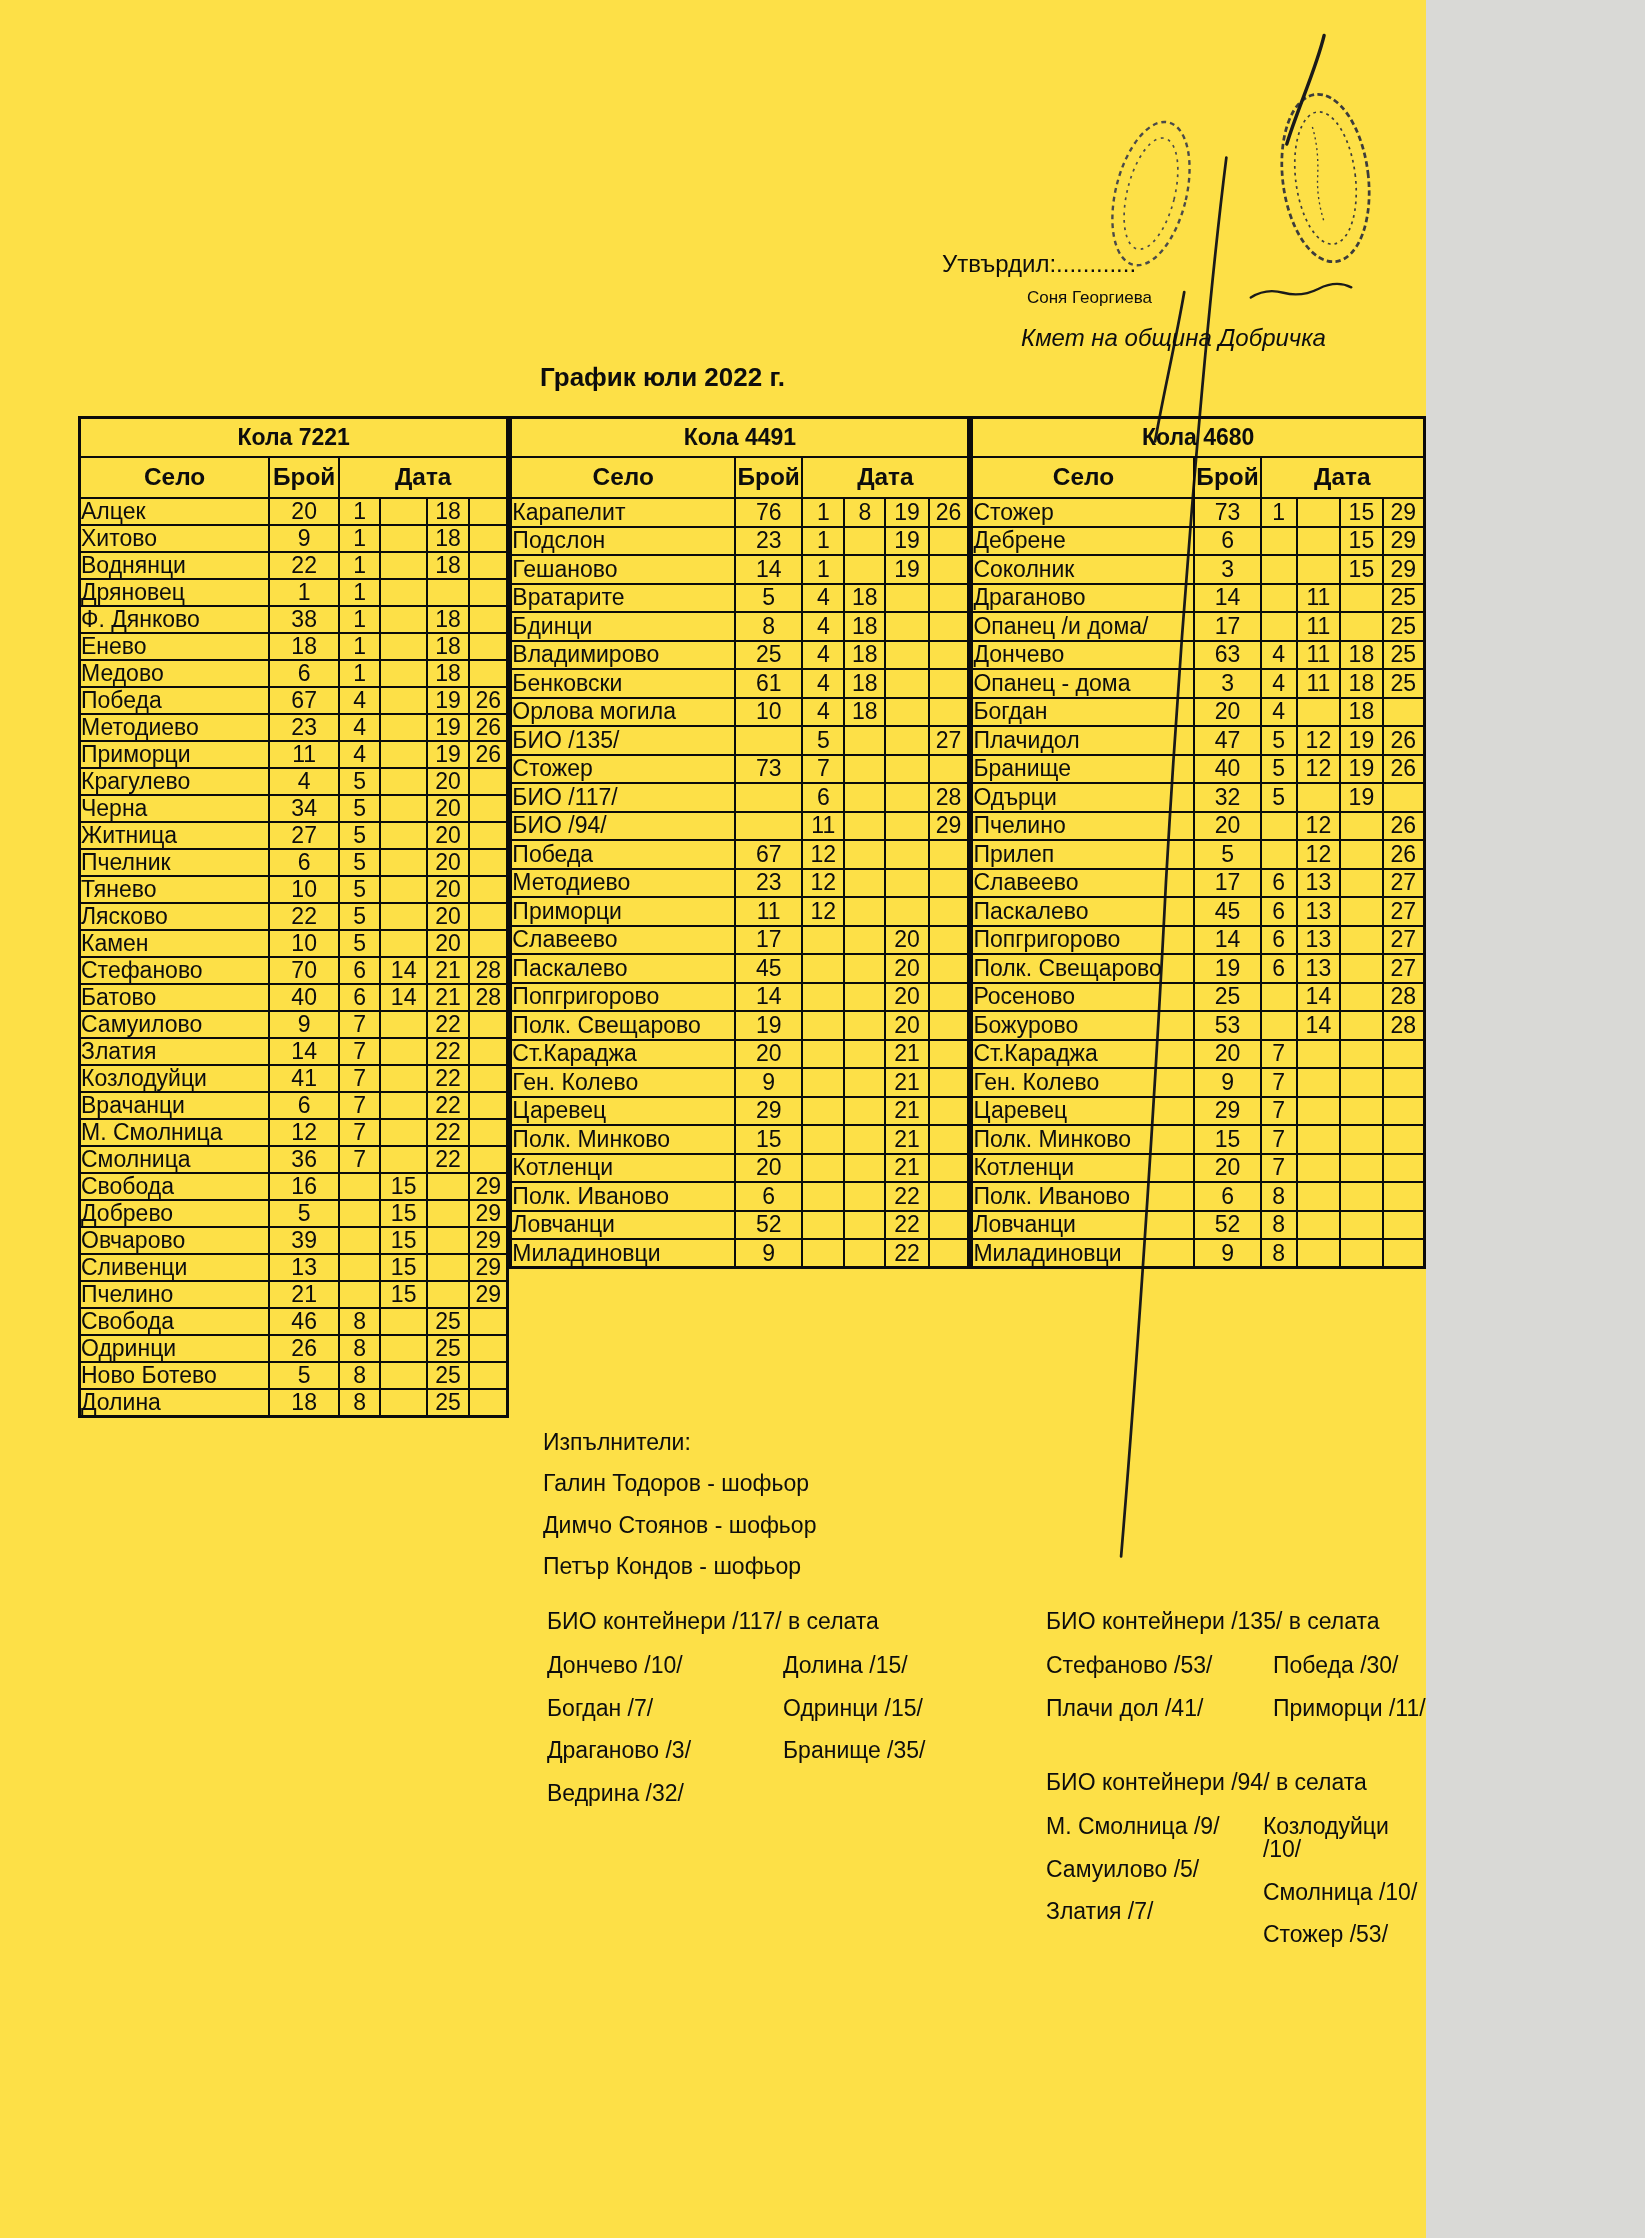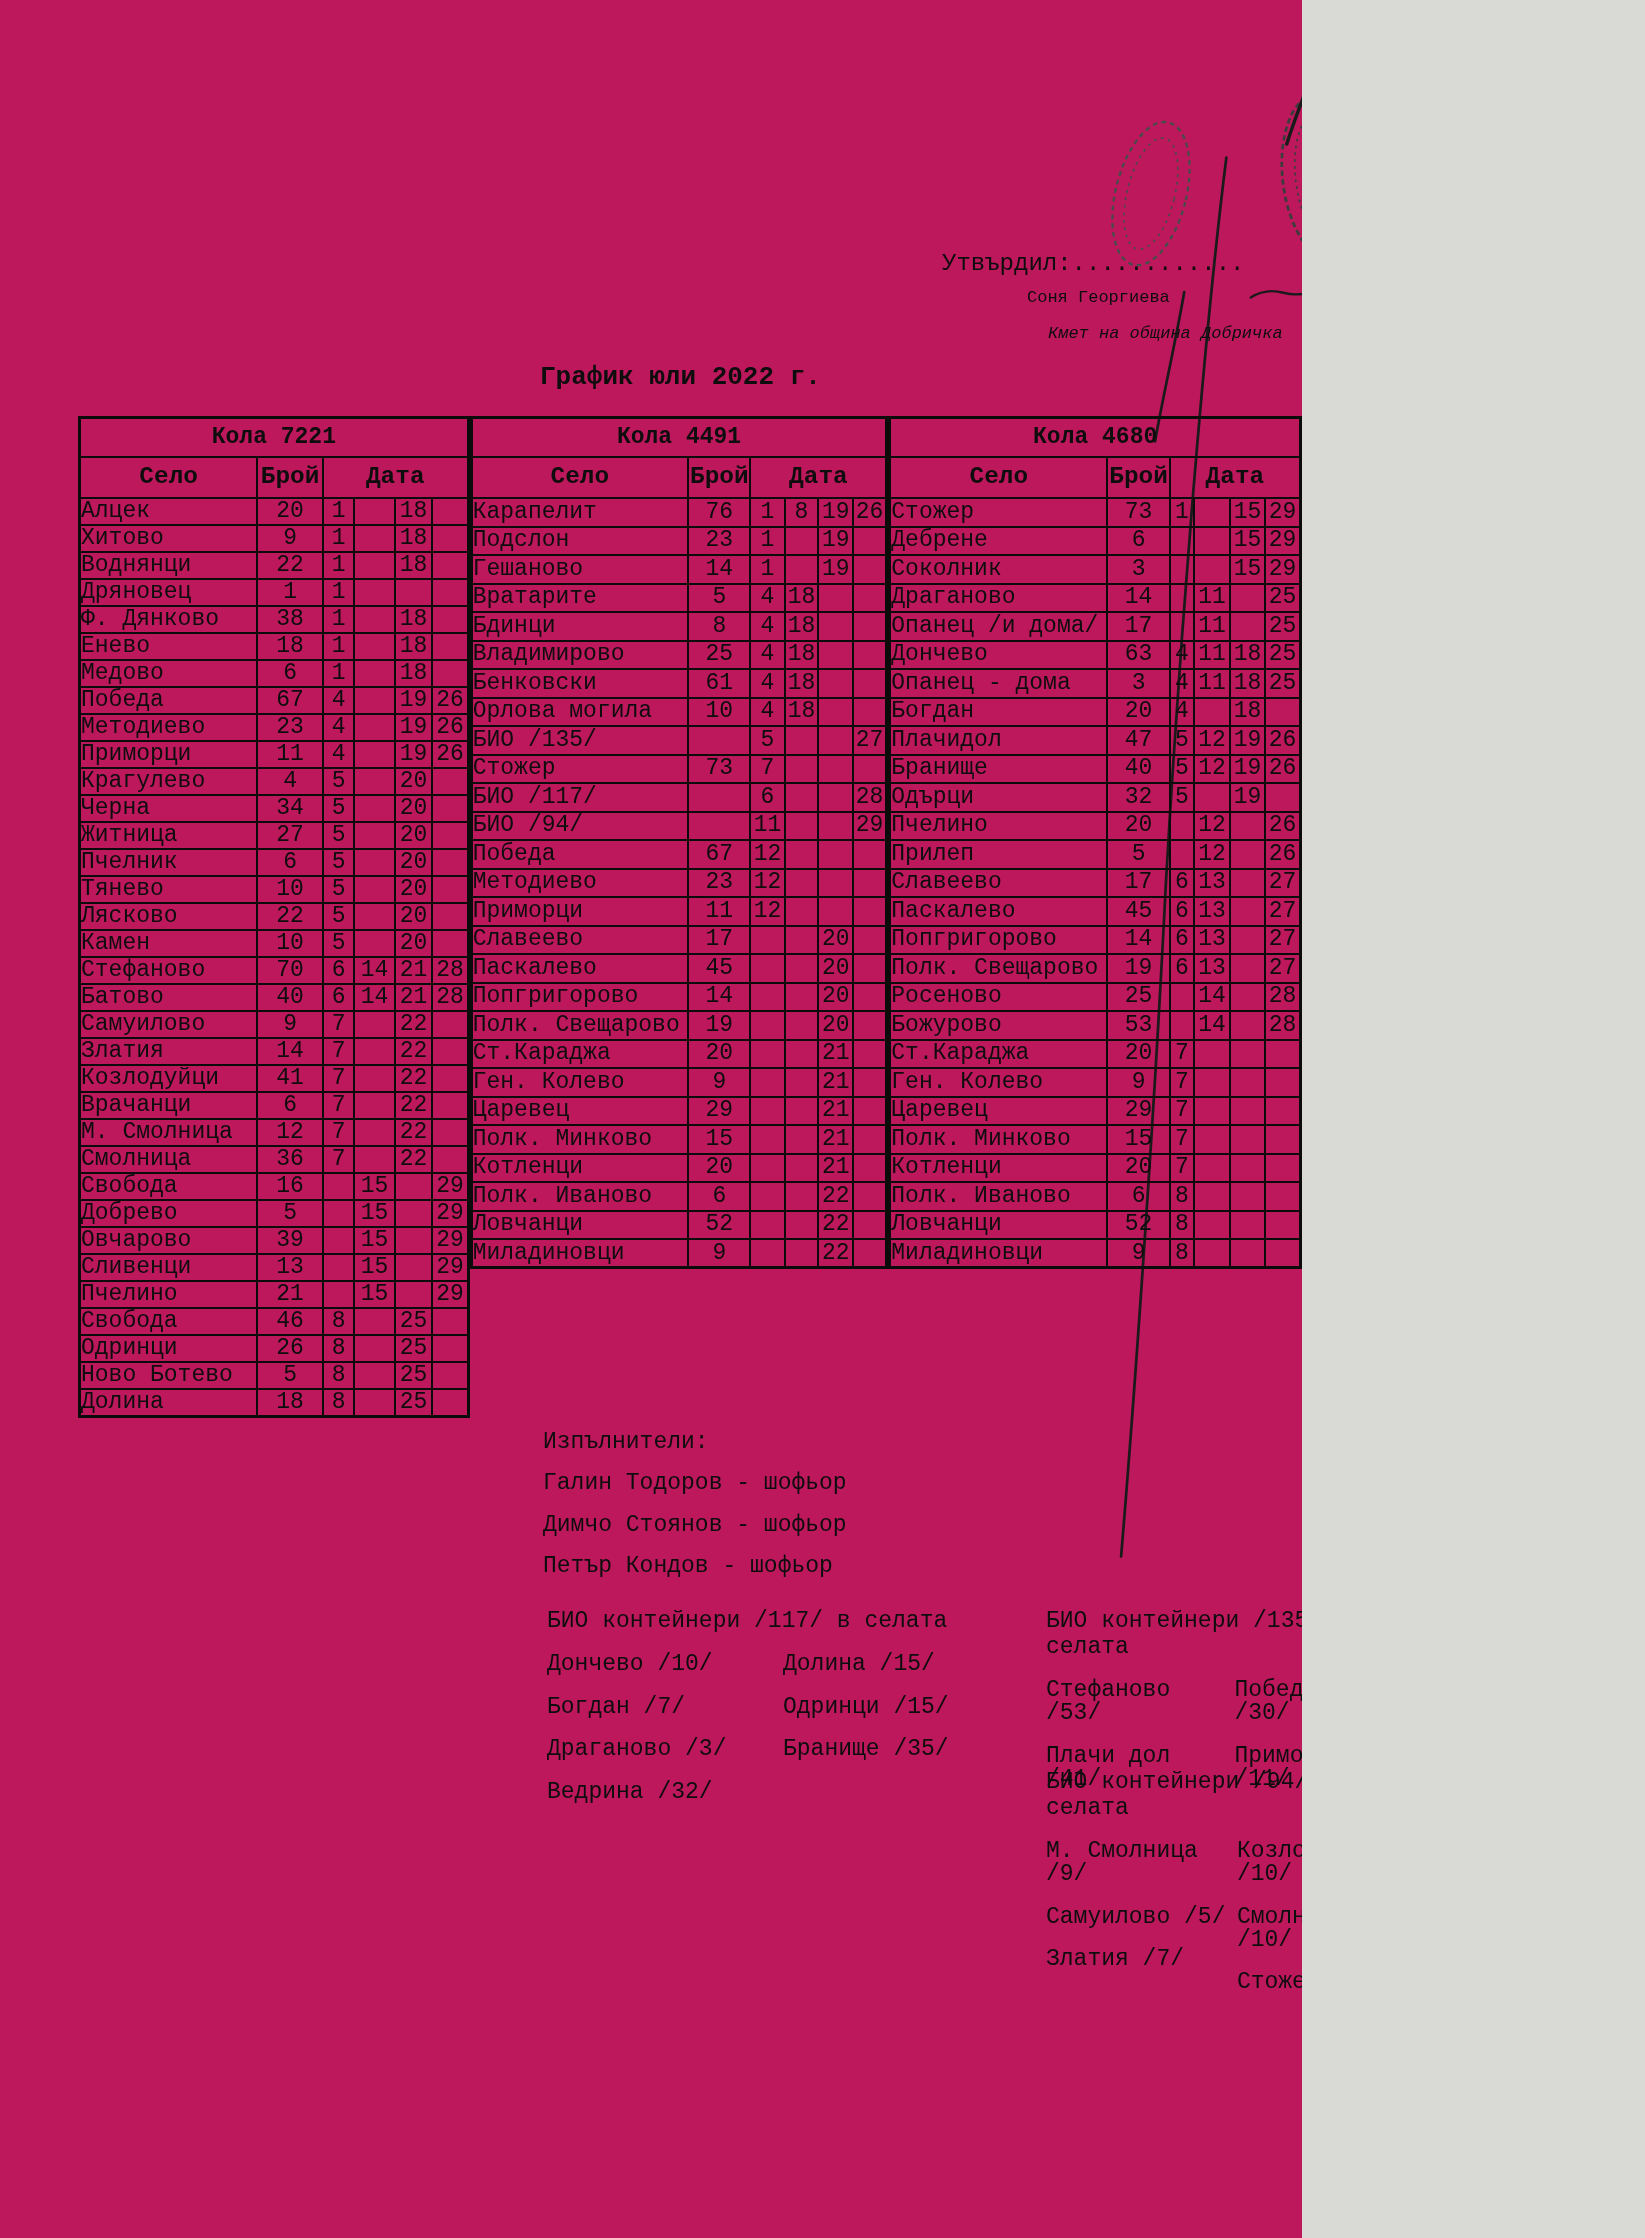--- a/index.html
+++ b/index.html
@@ -1,26 +1,26 @@
 <!DOCTYPE html>
 <html style="font-size:11px"><head>
 <meta charset="utf-8">
 <style>
   html,body{margin:0;padding:0;}
   body{background:#d9d9d6;}
   .page{
-    position:relative; width:1302px; height:2239px;
-    background:#be185d; color:#0d0d0d;
-    font-family:Liberation Mono, monospace;
+    position:relative; width:1426px; height:2239px;
+    background:#fde047; color:#0d0d0d;
+    font-family:Liberation Sans, sans-serif;
     overflow:hidden;
   }
   .abs{position:absolute;}
   .approval-label{left:942px; top:250px; font-size:24px;}
   .approval-name{left:1027px; top:288px; font-size:17px;}
-  .approval-role{left:1048px; top:324px; font-size:17px; font-style:italic;}
+  .approval-role{left:1021px; top:324px; font-size:24px; font-style:italic;}
   .doc-title{left:540px; top:362px; font-size:26px; font-weight:bold;}
 
   .tables-wrap{left:78px; top:416px; display:flex; align-items:flex-start;}
   table.gtable{border-collapse:collapse; table-layout:fixed; background:transparent;}
   table.gtable td{
     border:2px solid #0b0b0b; overflow:hidden; white-space:nowrap;
     font-size:23px; line-height:1; vertical-align:middle; padding:0;
   }
   table.gtable{border:3.4px solid #0b0b0b;}
   td.car{font-weight:bold; font-size:26px; text-align:center; height:37px;}

